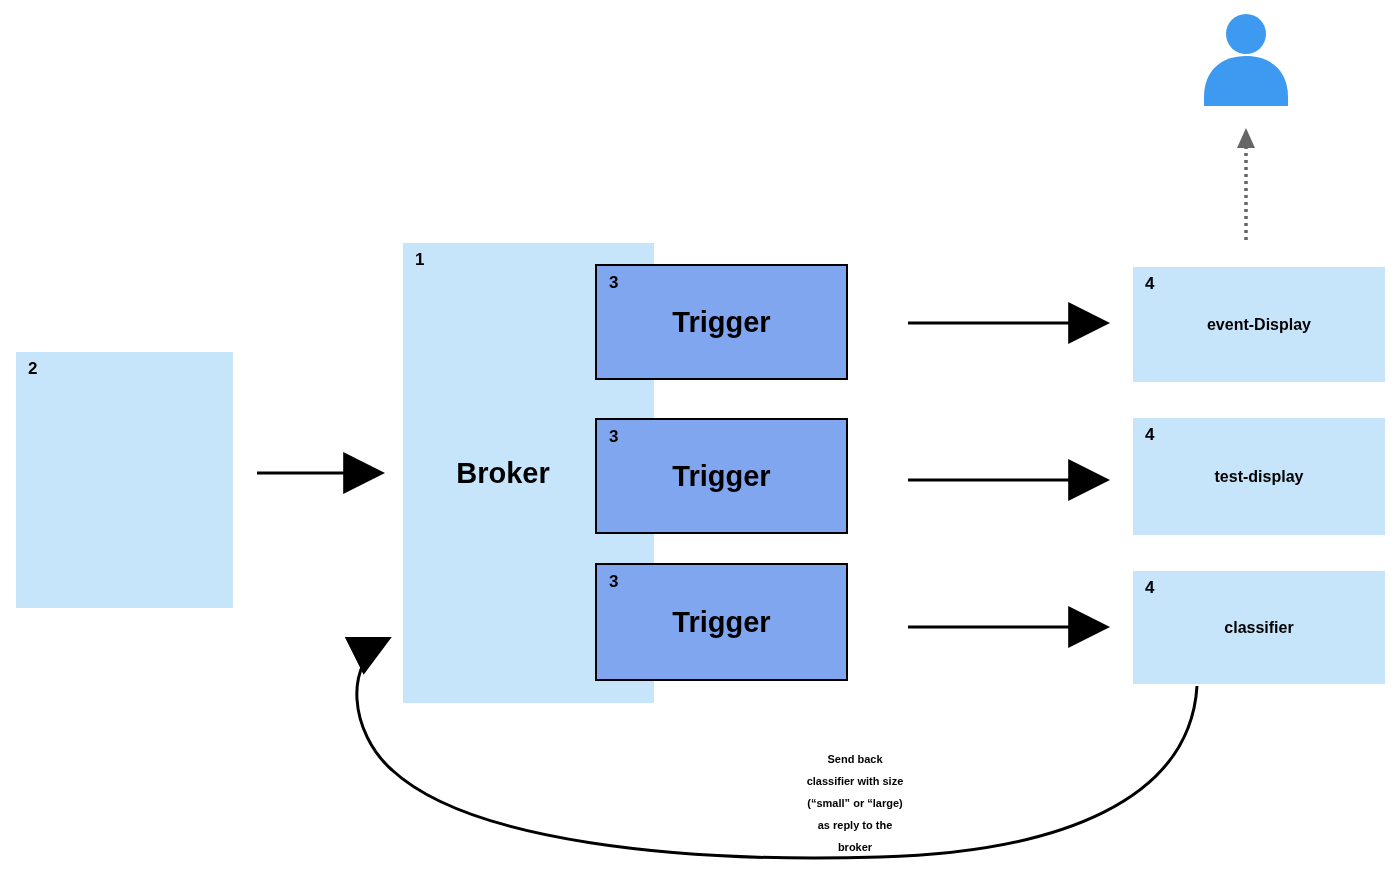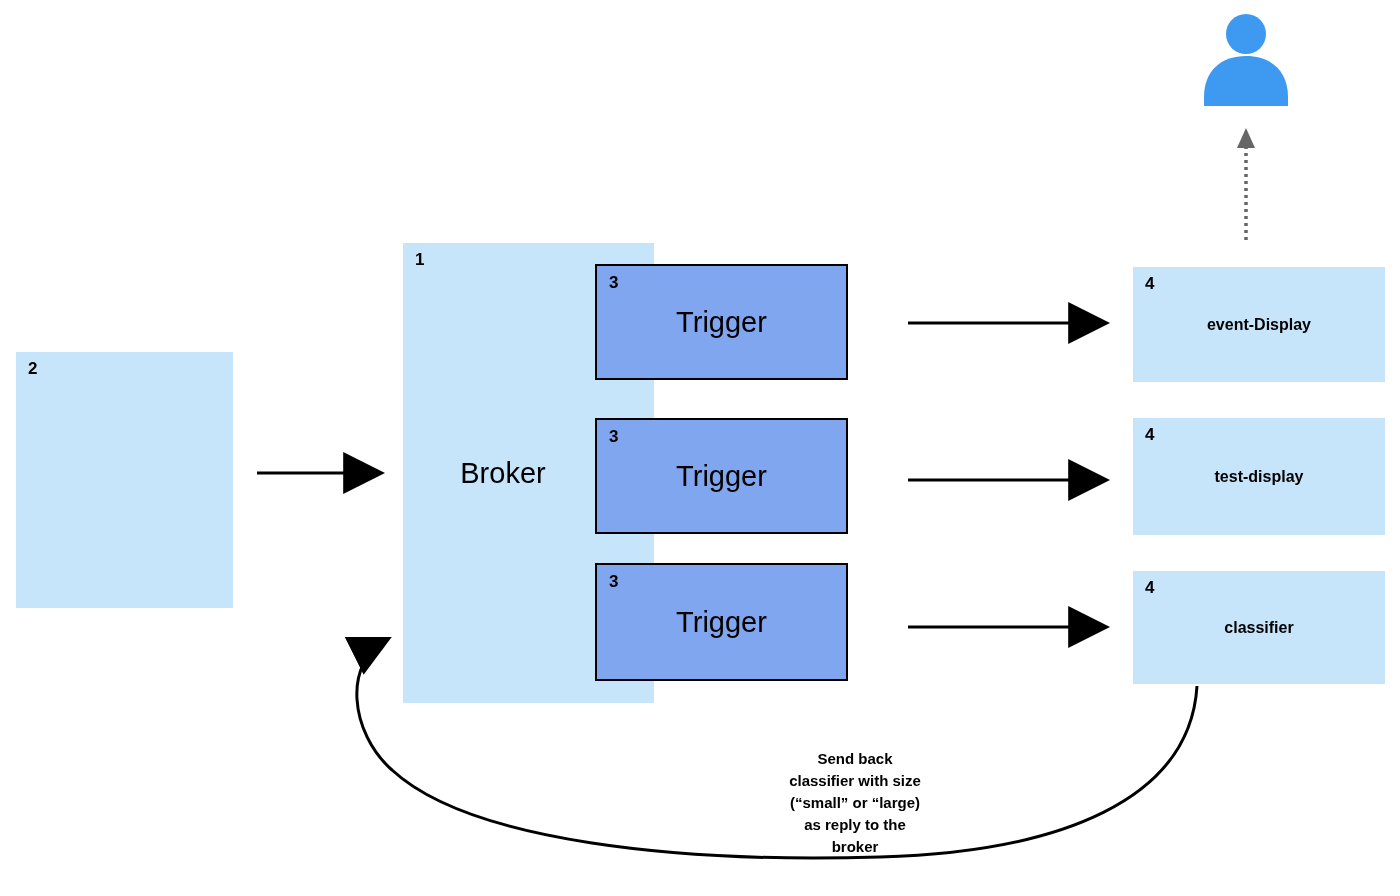--- a/index.html
+++ b/index.html
@@ -31,39 +31,39 @@
     font-weight: 700;
     color: #000;
   }
   .light-box { background: #c6e4fa; }
   .trigger-box {
     background: #80a6f0;
     border: 2px solid #000;
   }
   .big-label {
     font-size: 29px;
-    font-weight: 400;
+    font-weight: 700;
     color: #000;
     text-align: center;
     line-height: 1.25;
   }
   .mid-label {
     font-size: 16px;
     font-weight: 700;
     color: #000;
     text-align: right;
   }
   #event-source .big-label { max-width: 150px; }
   .note {
     position: absolute;
     left: 745px;
     top: 748px;
     width: 220px;
     text-align: center;
-    font-size: 15px;
+    font-size: 11px;
     font-weight: 700;
     line-height: 22px;
     color: #000;
     white-space: pre-line;
   }
 </style>
 </head>
 <body>
 
 <div class="stage">

